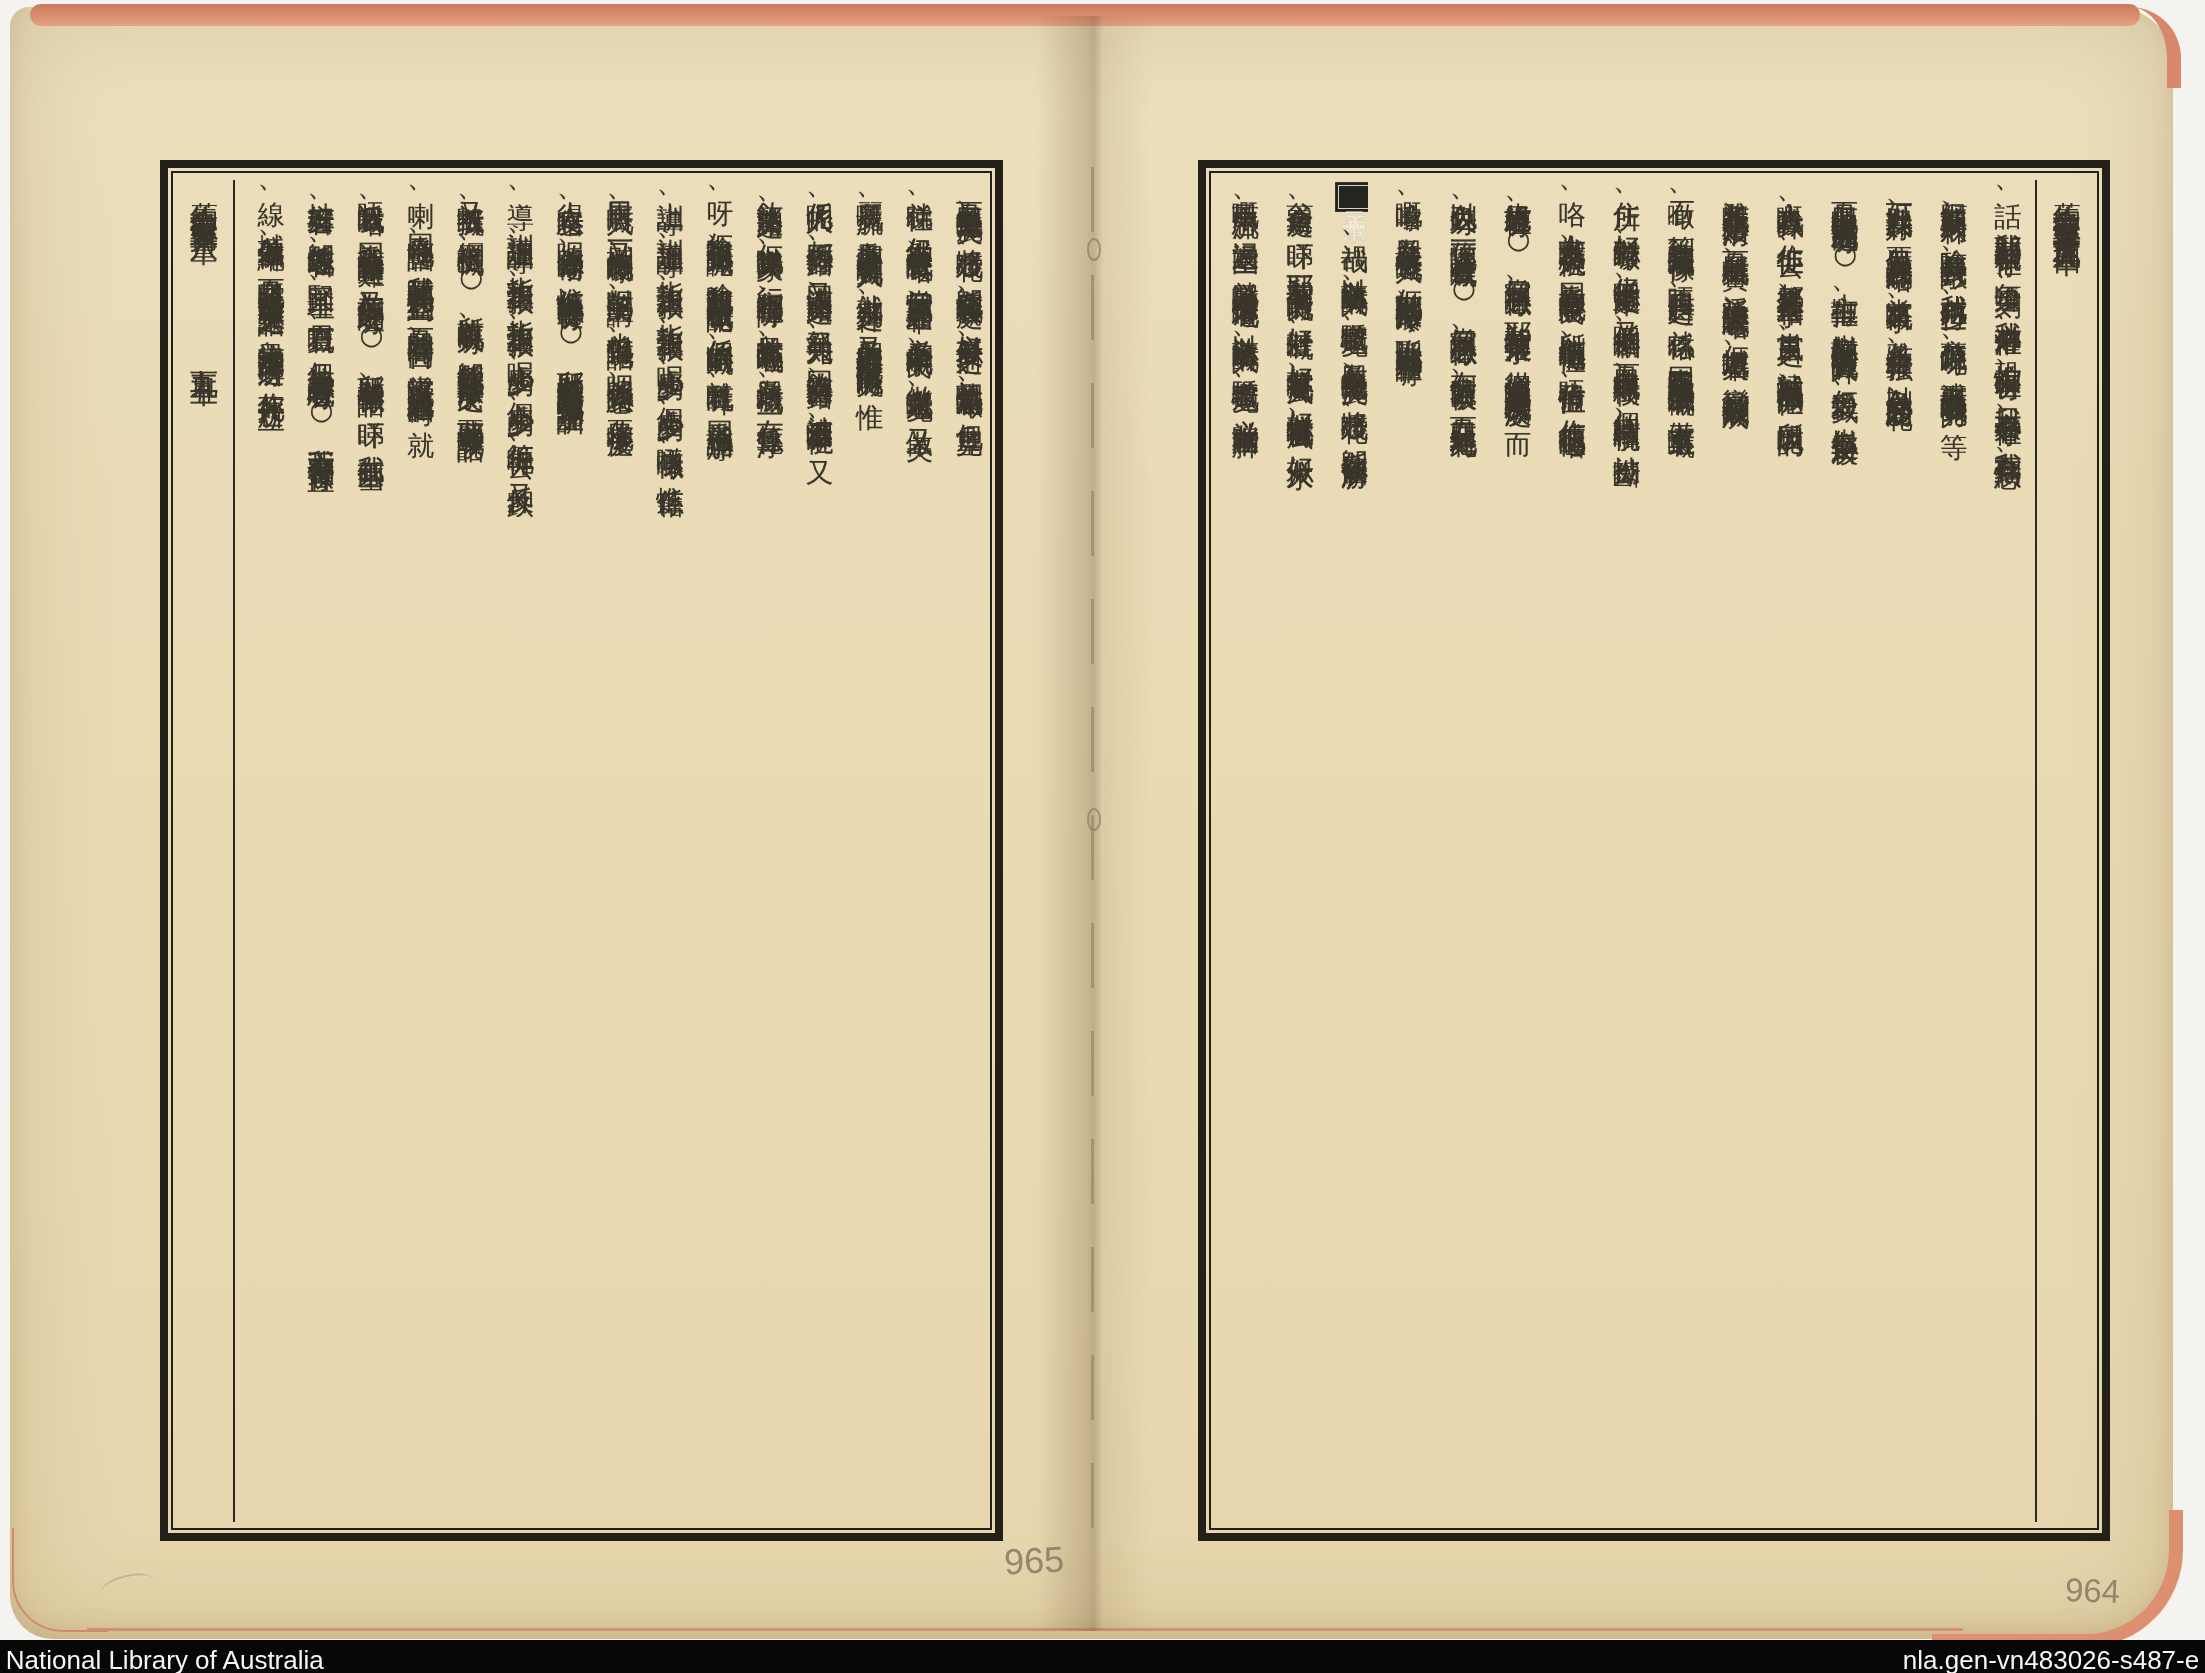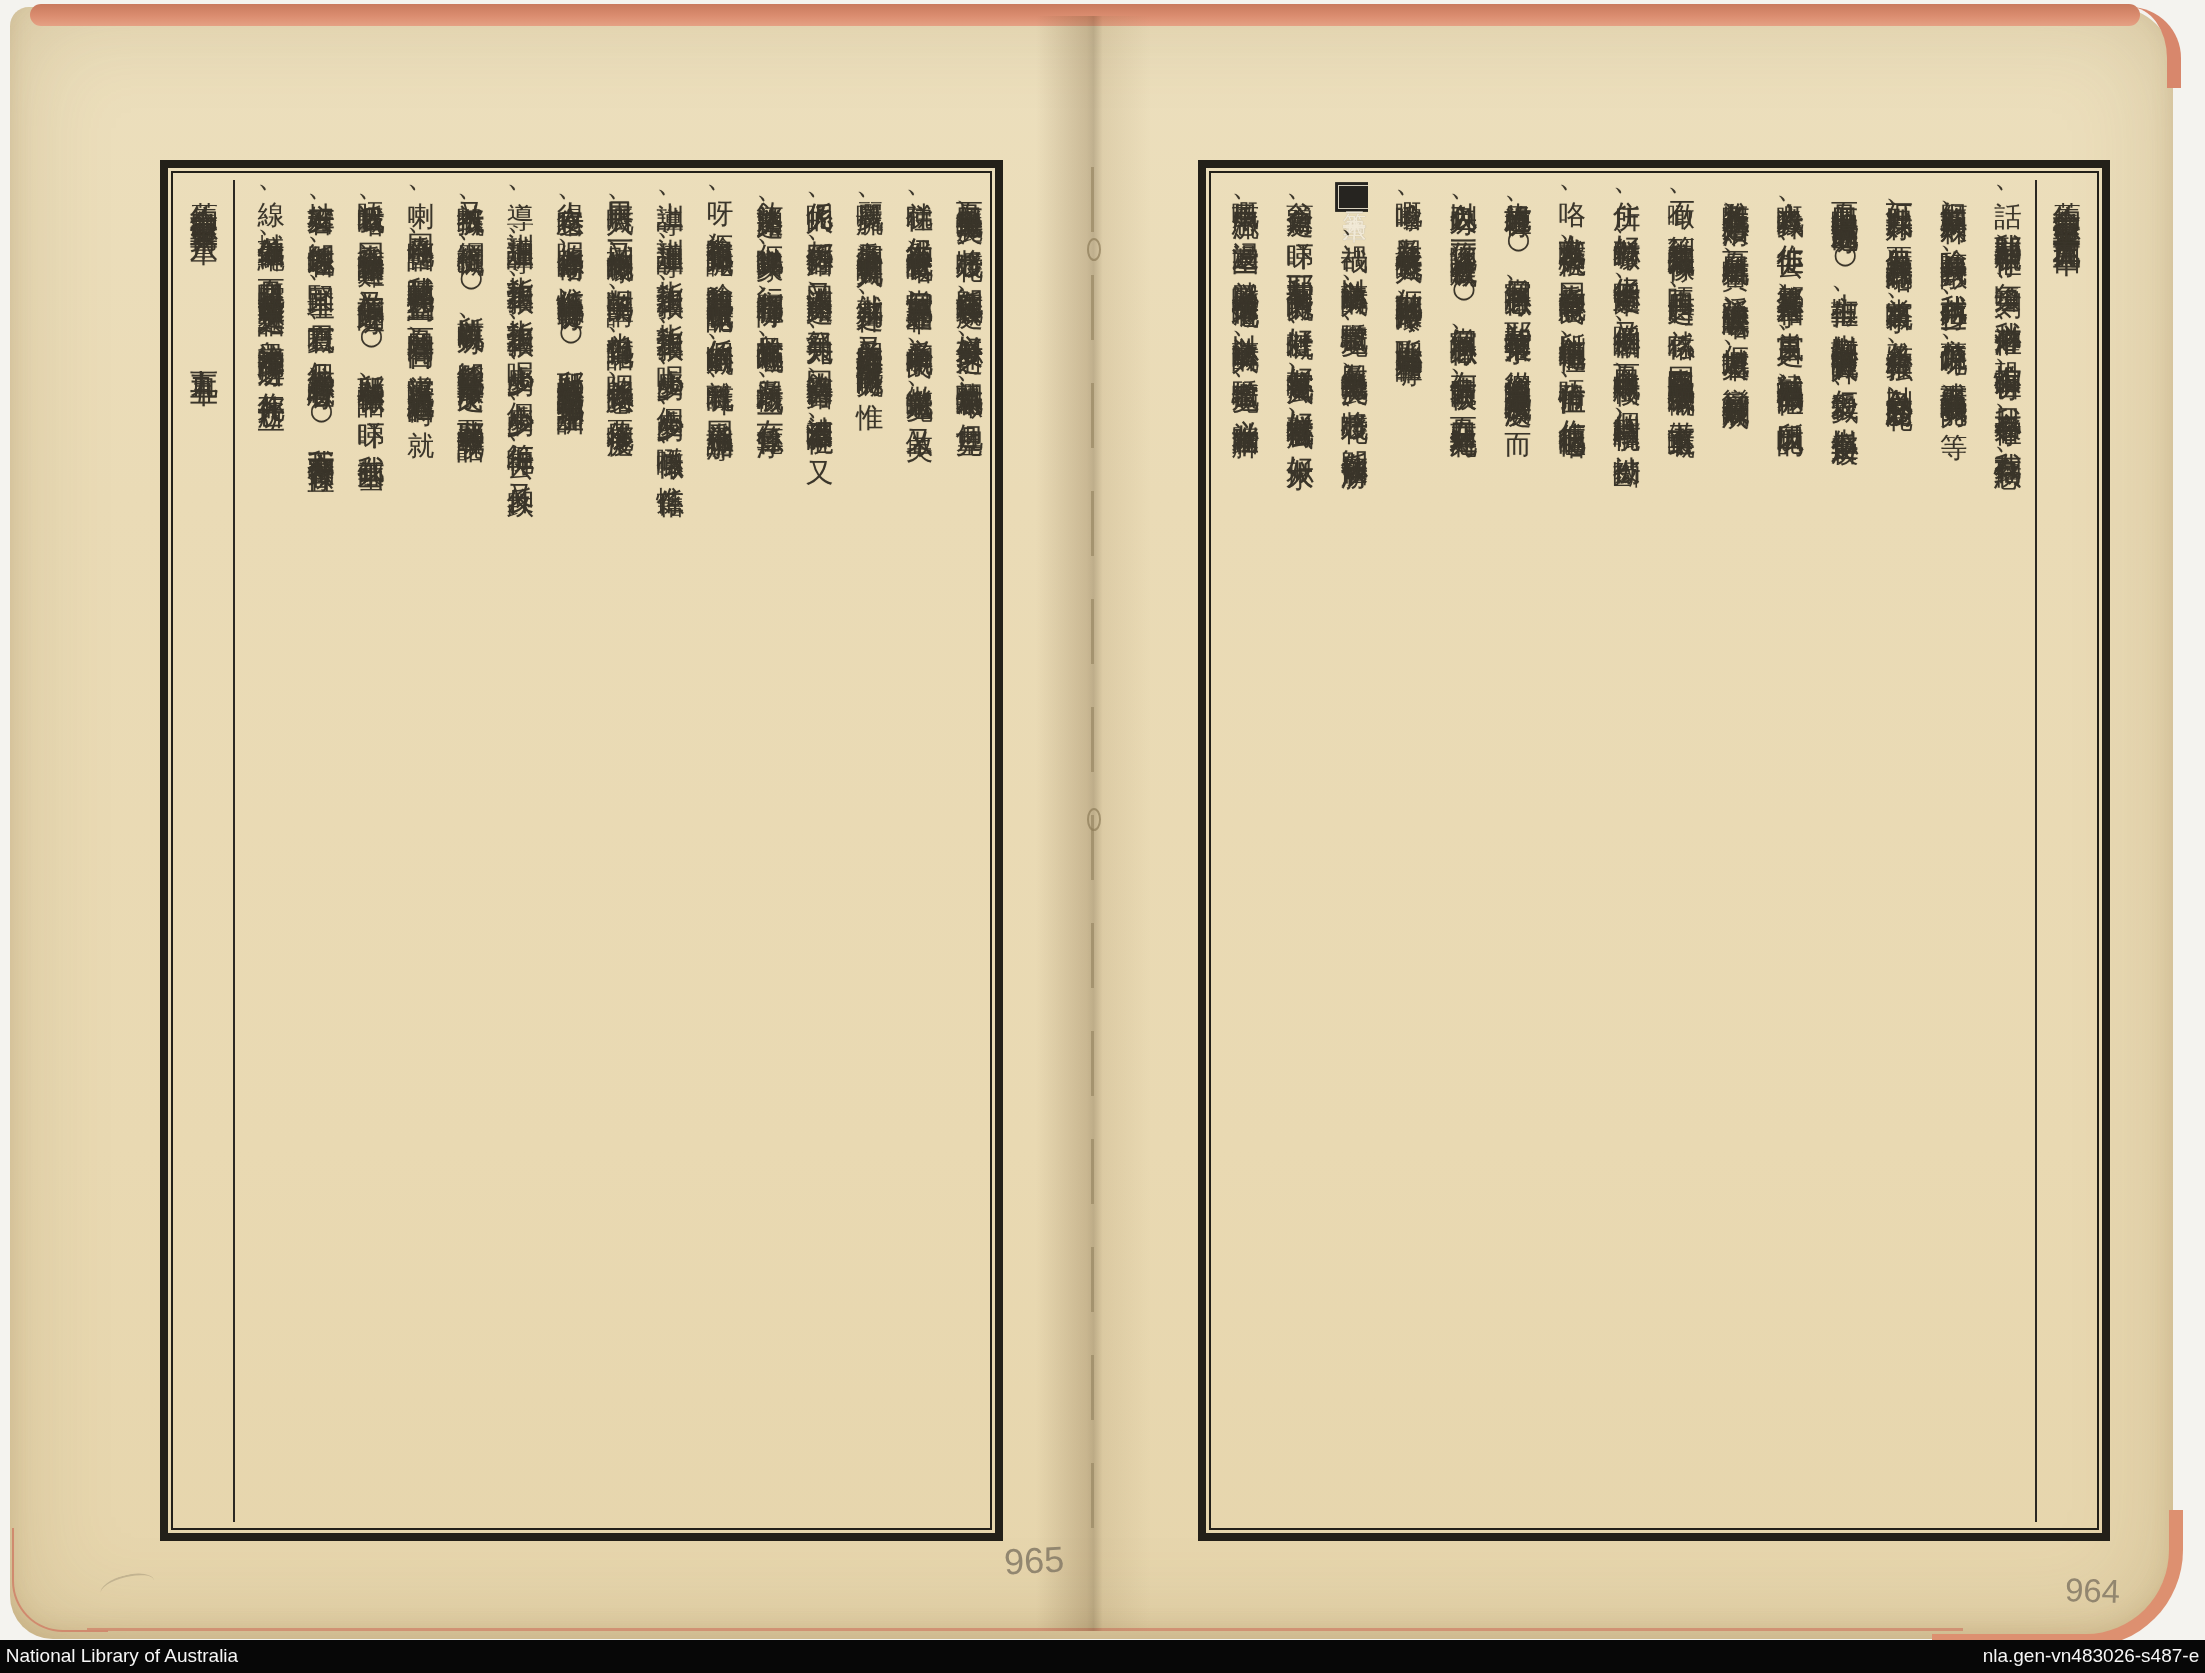--- a/index.html
+++ b/index.html
@@ -57,21 +57,21 @@
   .mt1{margin-top:7.2px;} .mt2{margin-top:115px;} .mt3{margin-top:108px;} .mt4{margin-top:216px;}
   .frame-left .mt4{margin-top:130px;}
   
   .pencil{position:absolute;font-family:"Liberation Sans",sans-serif;color:#8a7f6a;opacity:.9;}
   .p965{left:1004px;top:1540px;font-size:36px;transform:rotate(-3deg);}
   .p964{left:2065px;top:1572px;font-size:33px;transform:rotate(2deg);}
   .scribble{position:absolute;left:100px;top:1575px;width:55px;height:21.6px;
     border-top:2.9px solid rgba(120,110,90,.30);border-radius:50%;transform:rotate(-14deg);}
   
   .footer{position:absolute;left:0;top:1640px;width:2205px;height:34px;background:#070707;
-    color:#f6f6f6;font-family:"Liberation Sans",sans-serif;font-size:19px;}
+    color:#f6f6f6;font-family:"Liberation Sans",sans-serif;font-size:26px;}
   .footer .fl{position:absolute;left:5.8px;top:5px;}
   .footer .fr{position:absolute;right:5.8px;top:5px;}
 </style>
 </head>
 <body>
 
 <div class="book"></div>
 <div class="edge-top"></div>
 <div class="edge-tr"></div>
 <div class="edge-br"></div>

